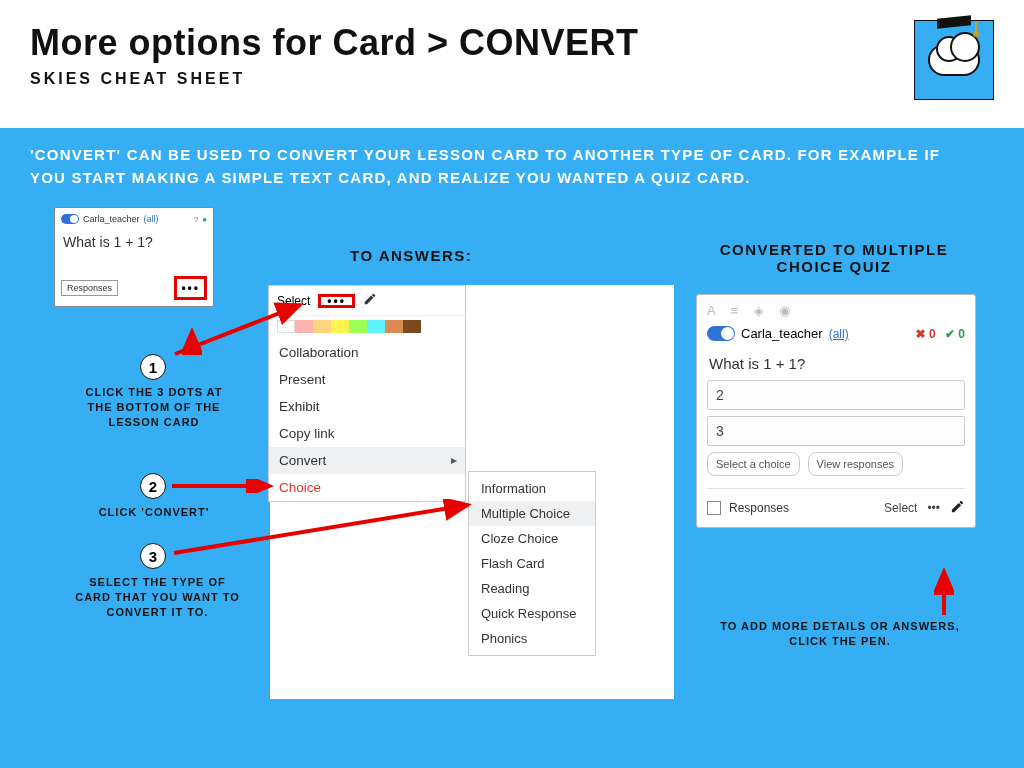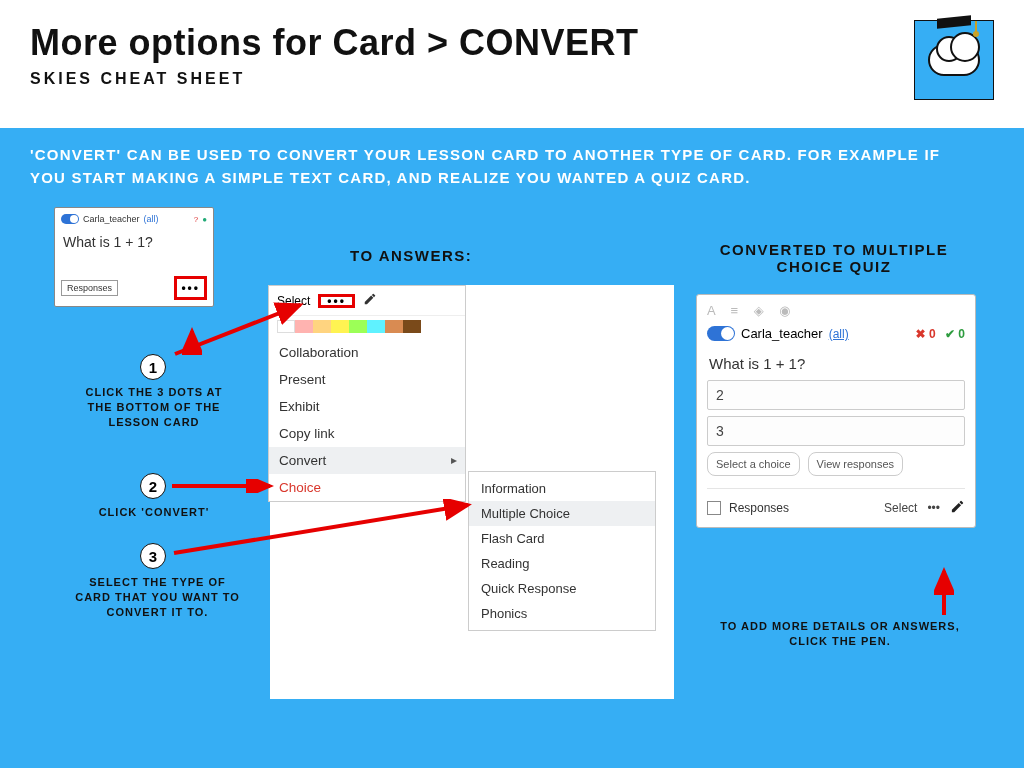--- a/index.html
+++ b/index.html
@@ -46,21 +46,21 @@
   .dots-btn { border: 3px solid #e60000; padding: 4px 6px; line-height: 0; }
   .dots { display:inline-block; letter-spacing: 2px; font-weight: 900; font-size: 12px; }
   .color-grid { display:flex; flex-wrap:wrap; width:144px; margin: 4px 8px 6px 8px; }
   .sw { width:18px; height:13px; }
   .menu-item { padding: 6px 10px; font-size: 13.5px; color: #333; cursor: pointer; }
   .menu-item.hi { background: #eef0f2; position: relative; }
   .menu-item.hi::after { content: "▸"; position: absolute; right: 8px; top: 6px; color: #555; font-size: 12px; }
   .menu-item.del { color: #d9372c; }
 
   
-  .submenu { position: absolute; left: 438px; top: 272px; width: 188px; background: #fff; border: 1px solid #ccc; padding: 4px 0; }
+  .submenu { position: absolute; left: 438px; top: 272px; width: 128px; background: #fff; border: 1px solid #ccc; padding: 4px 0; }
   .sub-item { padding: 5px 12px; font-size: 13px; color: #333; cursor: pointer; }
   .sub-item.hi { background: #eef0f2; }
 
   .dashed-zone { position:absolute; left:434px; top:96px; width:208px; height:170px; border-top:2px dashed #bbb; border-left:2px dashed #bbb; border-right:2px dashed #bbb; }
 
   
   .card2 { position:absolute; right:18px; top:95px; width:280px; background:#fff; border:1px solid #bbb; border-radius:3px; padding:8px 10px 10px 10px; }
   .card2 .iconrow { color:#bbb; font-size:13px; letter-spacing:6px; margin-bottom:4px; }
   .card2 .head { display:flex; align-items:center; font-size:13px; gap:6px; padding:4px 0; }
   .card2 .toggle { width:28px; height:15px; background:#2e73d6; border-radius:15px; position:relative; }
@@ -159,20 +159,21 @@
       <div class="menu-item">Present</div>
       <div class="menu-item">Exhibit</div>
       <div class="menu-item">Copy link</div>
       <div class="menu-item hi">Convert</div>
       <div class="menu-item del">Choice</div>
     </div>
 
     <div class="submenu" style="z-index:3;">
       <div class="sub-item">Information</div>
       <div class="sub-item hi">Multiple Choice</div>
+      <div class="sub-item">Cloze Choice</div>
       <div class="sub-item">Flash Card</div>
       <div class="sub-item">Reading</div>
       <div class="sub-item">Quick Response</div>
       <div class="sub-item">Phonics</div>
     </div>
 
     <div class="card2">
       <div class="iconrow">A ≡ ◈ ◉</div>
       <div class="head">
         <span class="toggle"></span>

